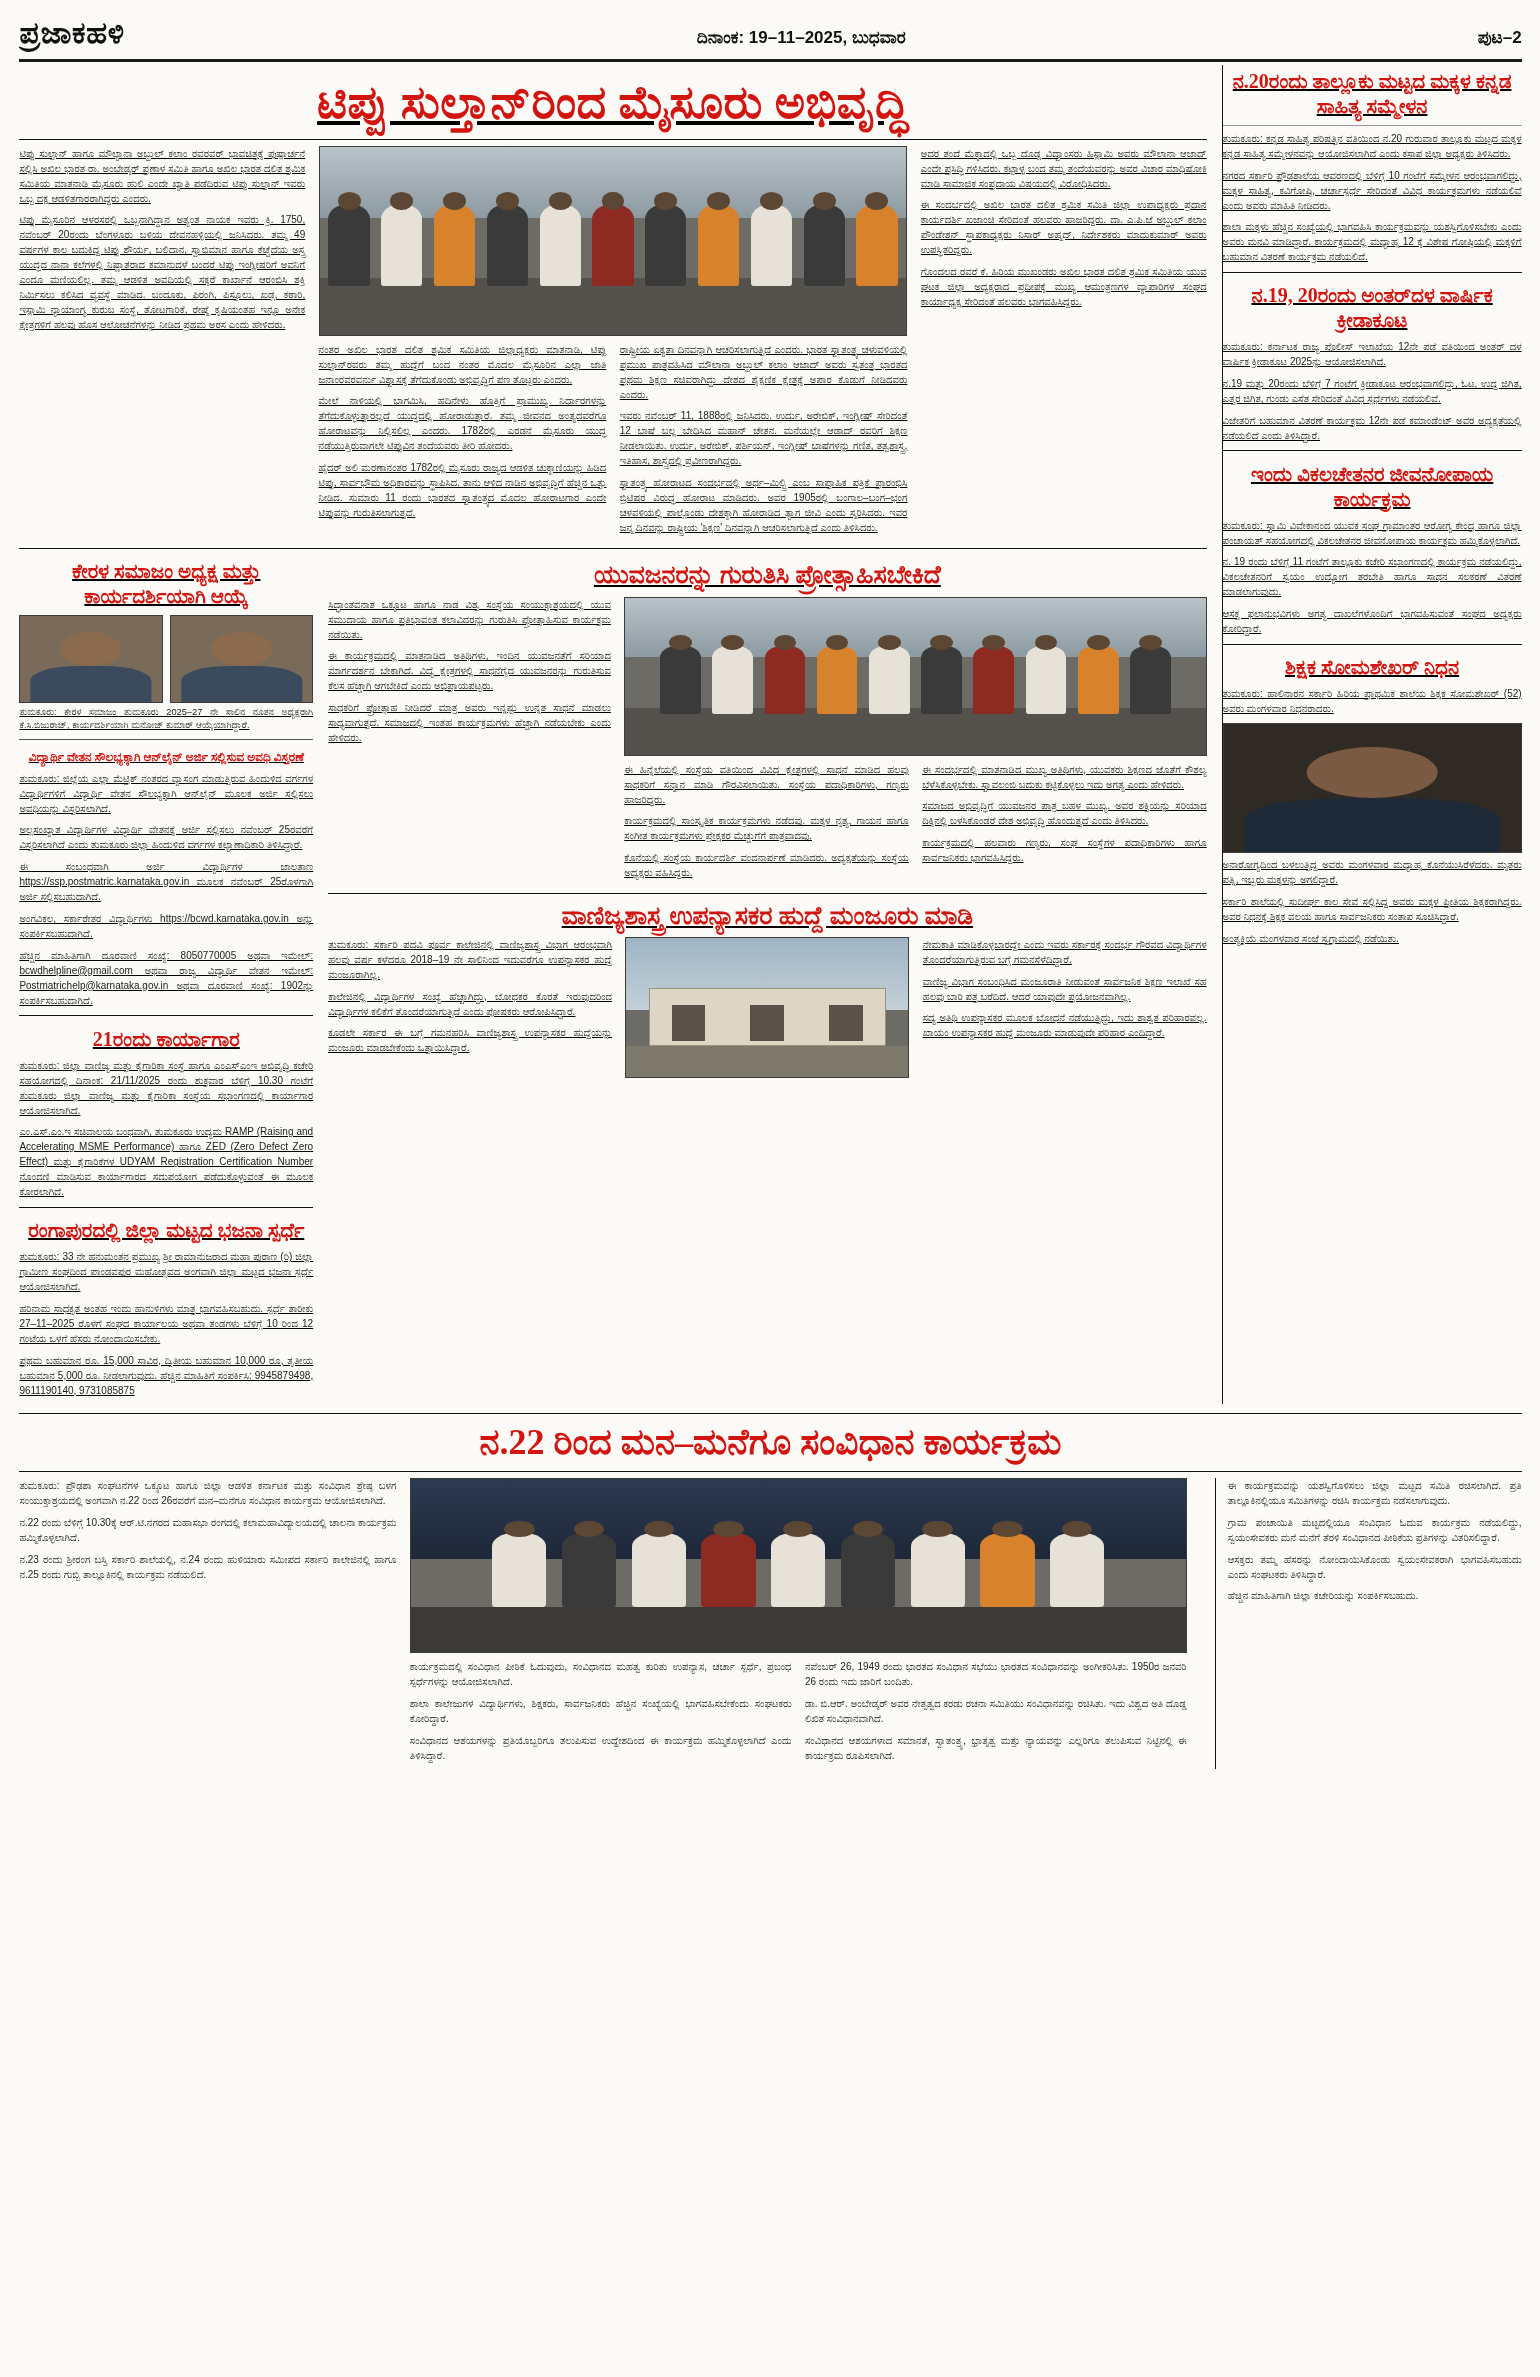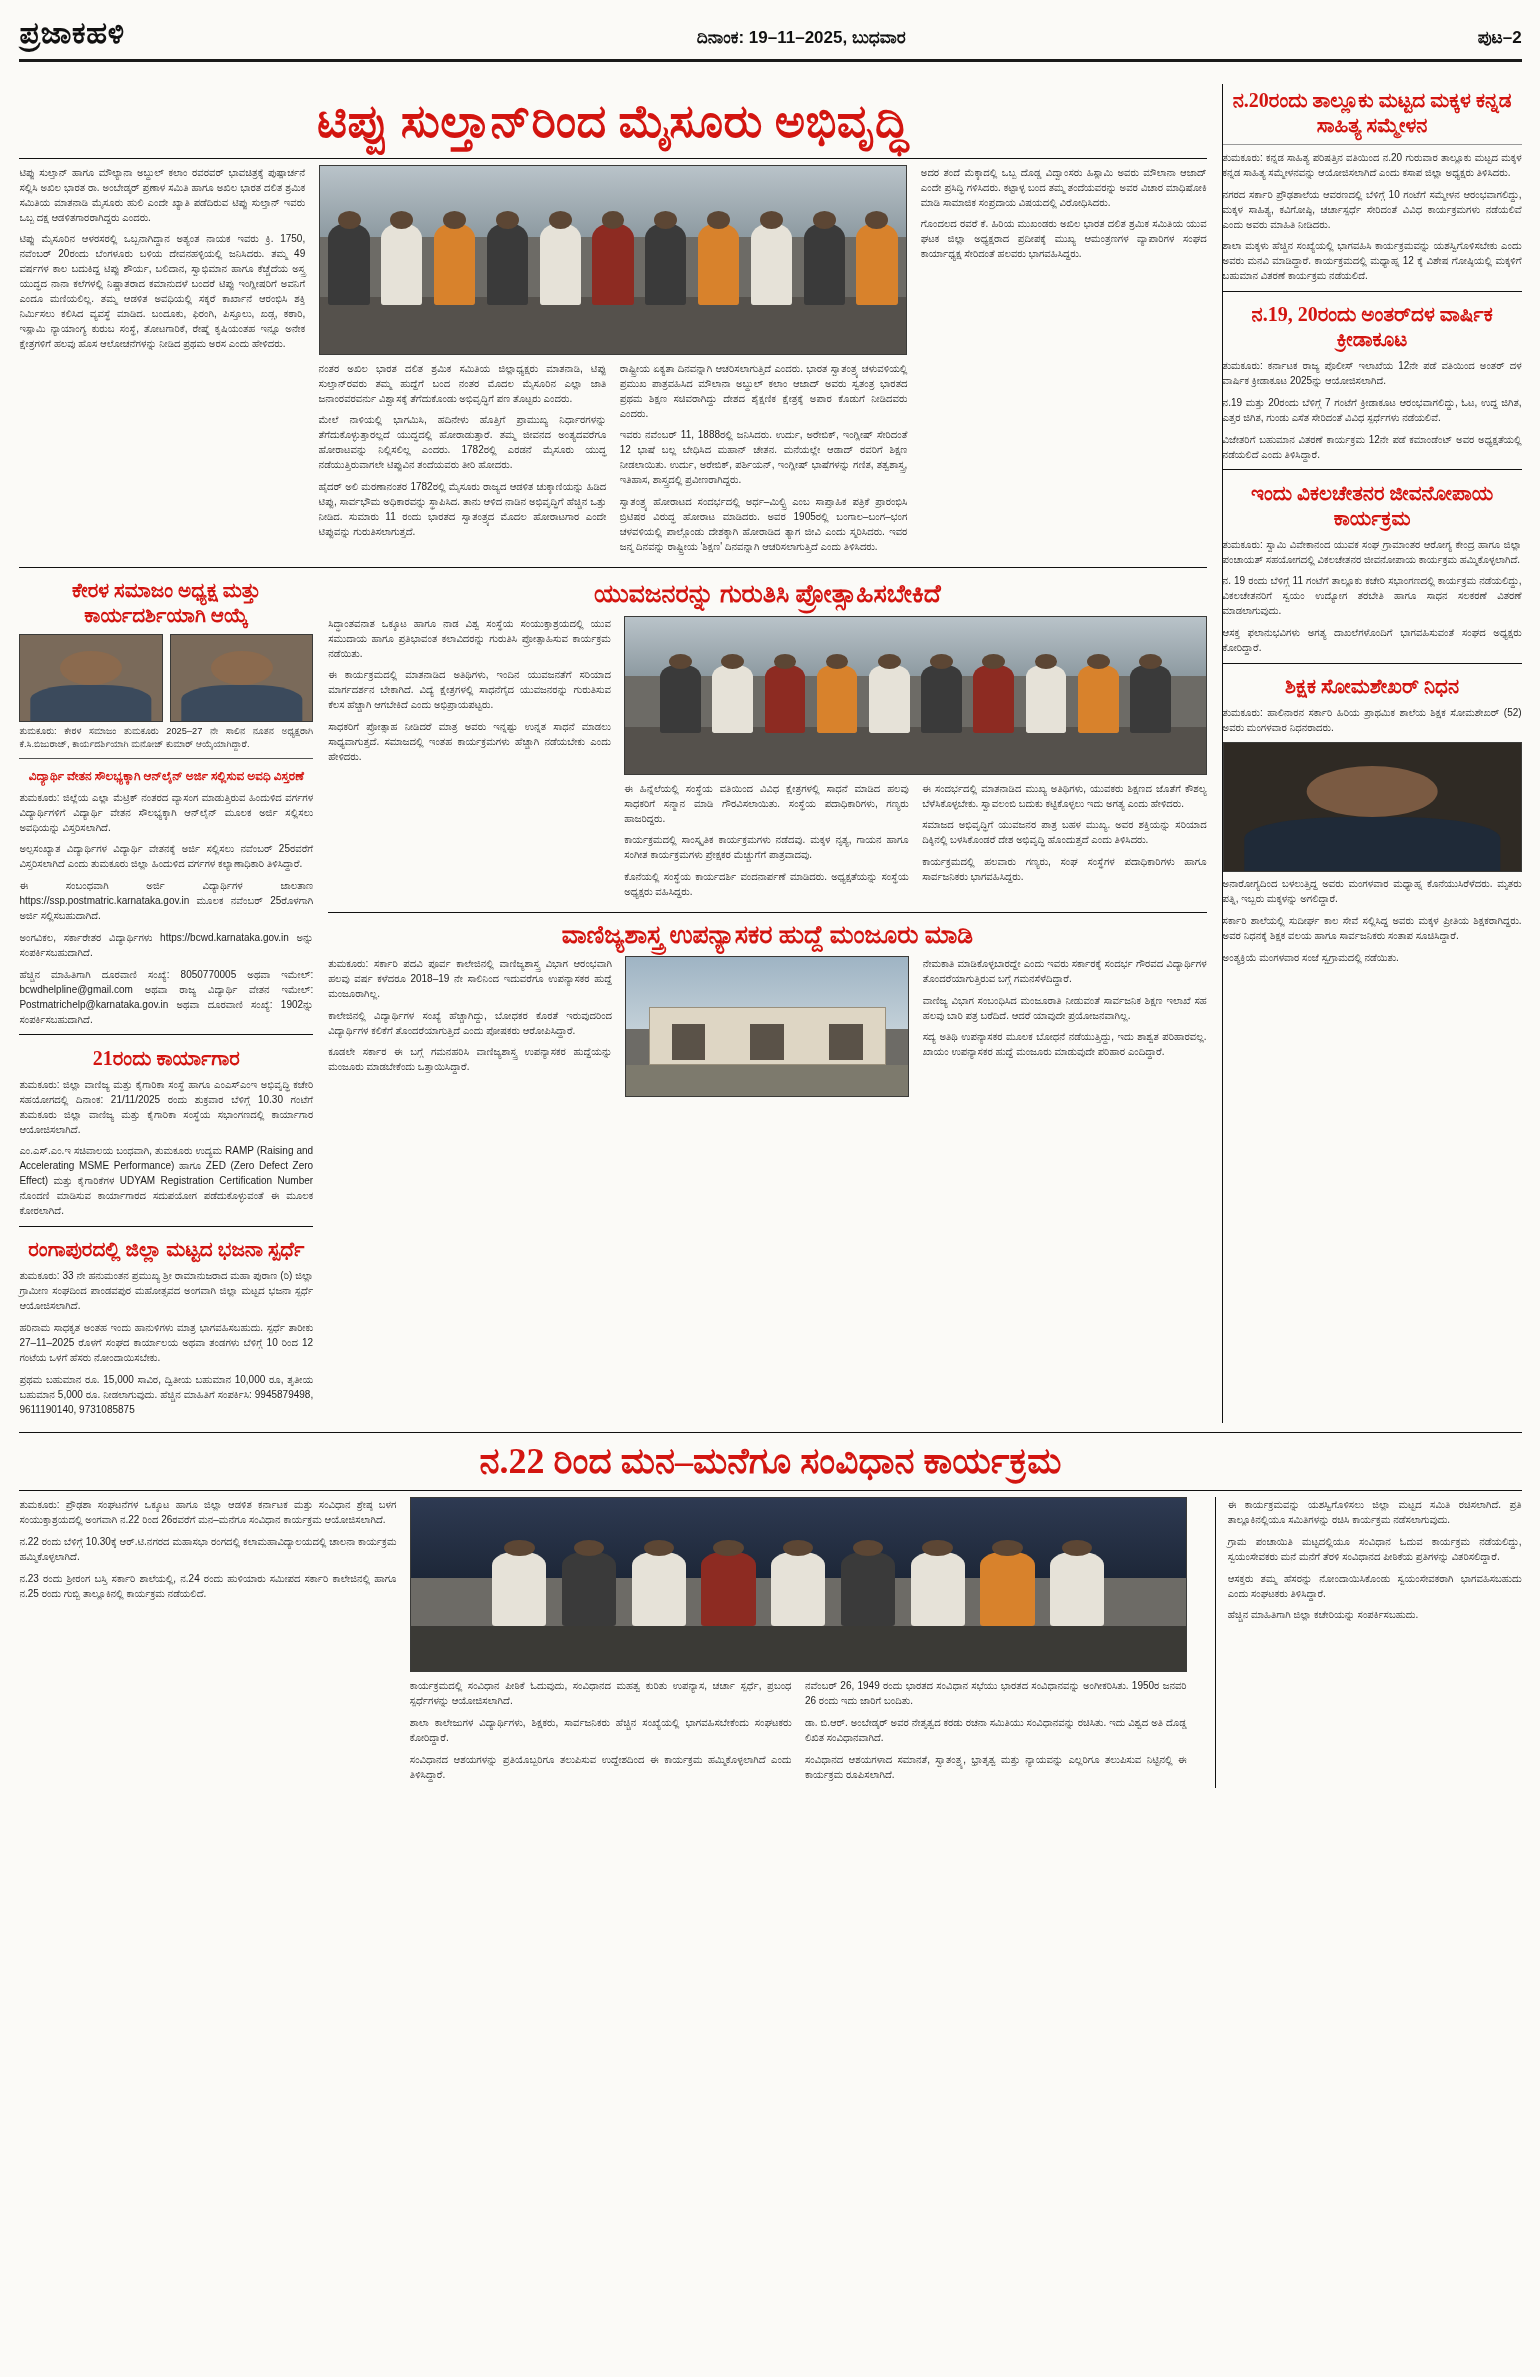--- a/index.html
+++ b/index.html
@@ -59,21 +59,21 @@
 <body>
 
 <div class="page">
 
   <div class="masthead">
     <div class="brand">ಪ್ರಜಾಕಹಳಿ</div>
     <div class="m-date">ದಿನಾಂಕ: 19–11–2025, ಬುಧವಾರ</div>
     <div class="m-page">ಪುಟ–2</div>
   </div>
 
-  <div style="display:flex;gap:15px;margin-top:22px;">
+  <div style="display:flex;gap:15px;margin-top:3px;text-decoration:underline;">
 
     <div style="flex:4.05;">
       <div class="headline-main">ಟಿಪ್ಪು ಸುಲ್ತಾನ್‌ರಿಂದ ಮೈಸೂರು ಅಭಿವೃದ್ಧಿ</div>
       <div class="rule"></div>
 
       <div class="cols">
         <div class="col txt">
           <p>ಟಿಪ್ಪು ಸುಲ್ತಾನ್ ಹಾಗೂ ಮೌಲ್ಯಾನಾ ಅಬ್ದುಲ್ ಕಲಾಂ ರವರವರ್ ಭಾವಚಿತ್ರಕ್ಕೆ ಪುಷ್ಪಾರ್ಚನೆ ಸಲ್ಲಿಸಿ ಅಖಿಲ ಭಾರತ ರಾ. ಅಂಬೇಡ್ಕರ್ ಪ್ರಣಾಳ ಸಮಿತಿ ಹಾಗೂ ಅಖಿಲ ಭಾರತ ದಲಿತ ಶ್ರಮಿಕ ಸಮಿತಿಯ ಮಾತನಾಡಿ ಮೈಸೂರು ಹುಲಿ ಎಂದೇ ಖ್ಯಾತಿ ಪಡೆದಿರುವ ಟಿಪ್ಪು ಸುಲ್ತಾನ್ ಇವರು ಒಬ್ಬ ದಕ್ಷ ಆಡಳಿತಗಾರರಾಗಿದ್ದರು ಎಂದರು.</p>
           <p>ಟಿಪ್ಪು ಮೈಸೂರಿನ ಆಳರಸರಲ್ಲಿ ಒಬ್ಬನಾಗಿದ್ದಾನ ಅತ್ಯಂತ ನಾಯಕ ಇವರು ಕ್ರಿ. 1750, ನವೆಂಬರ್ 20ರಂದು ಬೆಂಗಳೂರು ಬಳಿಯ ದೇವನಹಳ್ಳಿಯಲ್ಲಿ ಜನಿಸಿದರು. ತಮ್ಮ 49 ವರ್ಷಗಳ ಕಾಲ ಬದುಕಿದ್ದ ಟಿಪ್ಪು ಶೌರ್ಯ, ಬಲಿದಾನ, ಸ್ವಾಭಿಮಾನ ಹಾಗೂ ಕೆಚ್ಚೆದೆಯ ಅಸ್ತ್ರ ಯುದ್ಧದ ನಾನಾ ಕಲೆಗಳಲ್ಲಿ ನಿಷ್ಣಾತರಾದ ಕಮಾನುದಳೆ ಬಂದರೆ ಟಿಪ್ಪು ಇಂಗ್ಲೀಷರಿಗೆ ಅವನಿಗೆ ಎಂದೂ ಮಣಿಯಲಿಲ್ಲ. ತಮ್ಮ ಆಡಳಿತ ಅವಧಿಯಲ್ಲಿ ಸಕ್ಕರೆ ಕಾರ್ಖಾನೆ ಆರಂಭಿಸಿ ಶಕ್ತಿ ನಿರ್ಮಿಸಲು ಕಲಿಸಿದ ವ್ಯವಸ್ಥೆ ಮಾಡಿದ. ಬಂದೂಕು, ಫಿರಂಗಿ, ಪಿಸ್ತೂಲು, ಖಡ್ಗ, ಕಠಾರಿ, ಇಸ್ಲಾಮಿ ನ್ಯಾಯಾಂಗ್ಯ ಕುರುಬ ಸಂಸ್ಥೆ, ತೋಟಗಾರಿಕೆ, ರೇಷ್ಮೆ ಕೃಷಿಯಂತಹ ಇನ್ನೂ ಅನೇಕ ಕ್ಷೇತ್ರಗಳಿಗೆ ಹಲವು ಹೊಸ ಆಲೋಚನೆಗಳನ್ನು ನೀಡಿದ ಪ್ರಥಮ ಅರಸ ಎಂದು ಹೇಳಿದರು.</p>
         </div>
@@ -103,20 +103,21 @@
             </div>
             <div class="col txt">
               <p>ರಾಷ್ಟ್ರೀಯ ಏಕ್ಯತಾ ದಿನವನ್ನಾಗಿ ಆಚರಿಸಲಾಗುತ್ತಿದೆ ಎಂದರು. ಭಾರತ ಸ್ವಾತಂತ್ರ್ಯ ಚಳುವಳಿಯಲ್ಲಿ ಪ್ರಮುಖ ಪಾತ್ರವಹಿಸಿದ ಮೌಲಾನಾ ಅಬ್ದುಲ್ ಕಲಾಂ ಆಜಾದ್ ಅವರು ಸ್ವತಂತ್ರ ಭಾರತದ ಪ್ರಥಮ ಶಿಕ್ಷಣ ಸಚಿವರಾಗಿದ್ದು ದೇಶದ ಶೈಕ್ಷಣಿಕ ಕ್ಷೇತ್ರಕ್ಕೆ ಅಪಾರ ಕೊಡುಗೆ ನೀಡಿದವರು ಎಂದರು.</p>
               <p>ಇವರು ನವೆಂಬರ್ 11, 1888ರಲ್ಲಿ ಜನಿಸಿದರು. ಉರ್ದು, ಅರೇಬಿಕ್, ಇಂಗ್ಲೀಷ್ ಸೇರಿದಂತೆ 12 ಭಾಷೆ ಬಲ್ಲ ಬೇಧಿಸಿದ ಮಹಾನ್ ಚೇತನ. ಮನೆಯಲ್ಲೇ ಆಡಾದ್ ರವರಿಗೆ ಶಿಕ್ಷಣ ನೀಡಲಾಯಿತು. ಉರ್ದು, ಅರೇಬಿಕ್, ಪರ್ಶಿಯನ್, ಇಂಗ್ಲೀಷ್ ಭಾಷೆಗಳನ್ನು ಗಣಿತ, ತತ್ವಶಾಸ್ತ್ರ, ಇತಿಹಾಸ, ಶಾಸ್ತ್ರದಲ್ಲಿ ಪ್ರವೀಣರಾಗಿದ್ದರು.</p>
               <p>ಸ್ವಾತಂತ್ರ್ಯ ಹೋರಾಟದ ಸಂದರ್ಭದಲ್ಲಿ ಅರ್ಧ–ಮಿಲ್ಟ್ರಿ ಎಂಬ ಸಾಪ್ತಾಹಿಕ ಪತ್ರಿಕೆ ಪ್ರಾರಂಭಿಸಿ ಬ್ರಿಟಿಷರ ವಿರುದ್ಧ ಹೋರಾಟ ಮಾಡಿದರು. ಅವರ 1905ರಲ್ಲಿ ಬಂಗಾಲ–ಬಂಗ–ಭಂಗ ಚಳವಳಿಯಲ್ಲಿ ಪಾಲ್ಗೊಂಡು ದೇಶಕ್ಕಾಗಿ ಹೋರಾಡಿದ ತ್ಯಾಗ ಜೀವಿ ಎಂದು ಸ್ಮರಿಸಿದರು. ಇವರ ಜನ್ಮ ದಿನವನ್ನು ರಾಷ್ಟ್ರೀಯ 'ಶಿಕ್ಷಣ' ದಿನವನ್ನಾಗಿ ಆಚರಿಸಲಾಗುತ್ತಿದೆ ಎಂದು ತಿಳಿಸಿದರು.</p>
             </div>
           </div>
         </div>
         <div class="col txt">
           <p>ಅದರ ತಂದೆ ಮೆಕ್ಕಾದಲ್ಲಿ ಒಬ್ಬ ದೊಡ್ಡ ವಿದ್ವಾಂಸರು ಹಿಸ್ಲಾಮಿ ಅವರು ಮೌಲಾನಾ ಆಜಾದ್ ಎಂದೇ ಪ್ರಸಿದ್ಧಿ ಗಳಿಸಿದರು. ಕಟ್ಟಾಳ್ಳ ಬಂದ ತಮ್ಮ ತಂದೆಯವರನ್ನು ಅವರ ವಿಚಾರ ಮಾಧಿಷೋಕಿ ಮಾಡಿ ಸಾಮಾಜಿಕ ಸಂಪ್ರದಾಯ ವಿಷಯದಲ್ಲಿ ವಿರೋಧಿಸಿದರು.</p>
+          <p>ಈ ಸಂದರ್ಭದಲ್ಲಿ ಅಖಿಲ ಭಾರತ ದಲಿತ ಶ್ರಮಿಕ ಸಮಿತಿ ಜಿಲ್ಲಾ ಉಪಾಧ್ಯಕ್ಷರು ಪ್ರಧಾನ ಕಾರ್ಯದರ್ಶಿ ಖಜಾಂಚಿ ಸೇರಿದಂತೆ ಹಲವರು ಹಾಜರಿದ್ದರು. ದಾ. ಎ.ಪಿ.ಜೆ ಅಬ್ದುಲ್ ಕಲಾಂ ಫೌಂಡೇಶನ್ ಸ್ಥಾಪಕಾಧ್ಯಕ್ಷರು ನಿಸಾರ್ ಅಹ್ಮದ್, ನಿರ್ದೇಶಕರು ಮಾಧುಕುಮಾರ್ ಅವರು ಉಪಸ್ಥಿತರಿದ್ದರು.</p>
           <p>ಗೊಂದಲದ ರವರೆ ಕೆ. ಹಿರಿಯ ಮುಖಂಡರು ಅಖಿಲ ಭಾರತ ದಲಿತ ಶ್ರಮಿಕ ಸಮಿತಿಯ ಯುವ ಘಟಕ ಜಿಲ್ಲಾ ಅಧ್ಯಕ್ಷರಾದ ಪ್ರದೀಪಕ್ಕೆ ಮುಖ್ಯ ಆಮಂತ್ರಣಗಳ ವ್ಯಾಪಾರಿಗಳ ಸಂಘದ ಕಾರ್ಯಾಧ್ಯಕ್ಷ ಸೇರಿದಂತೆ ಹಲವರು ಭಾಗವಹಿಸಿದ್ದರು.</p>
         </div>
       </div>
 
       <div class="rule"></div>
 
       <div style="display:flex;gap:15px;">
 
         <div style="flex:1.02;">
           <div>

